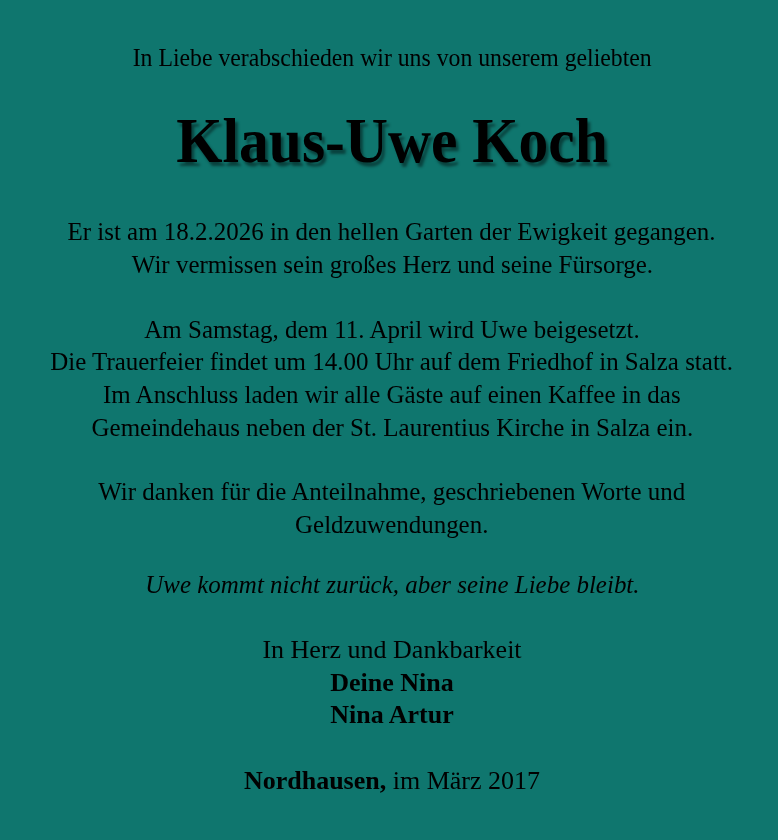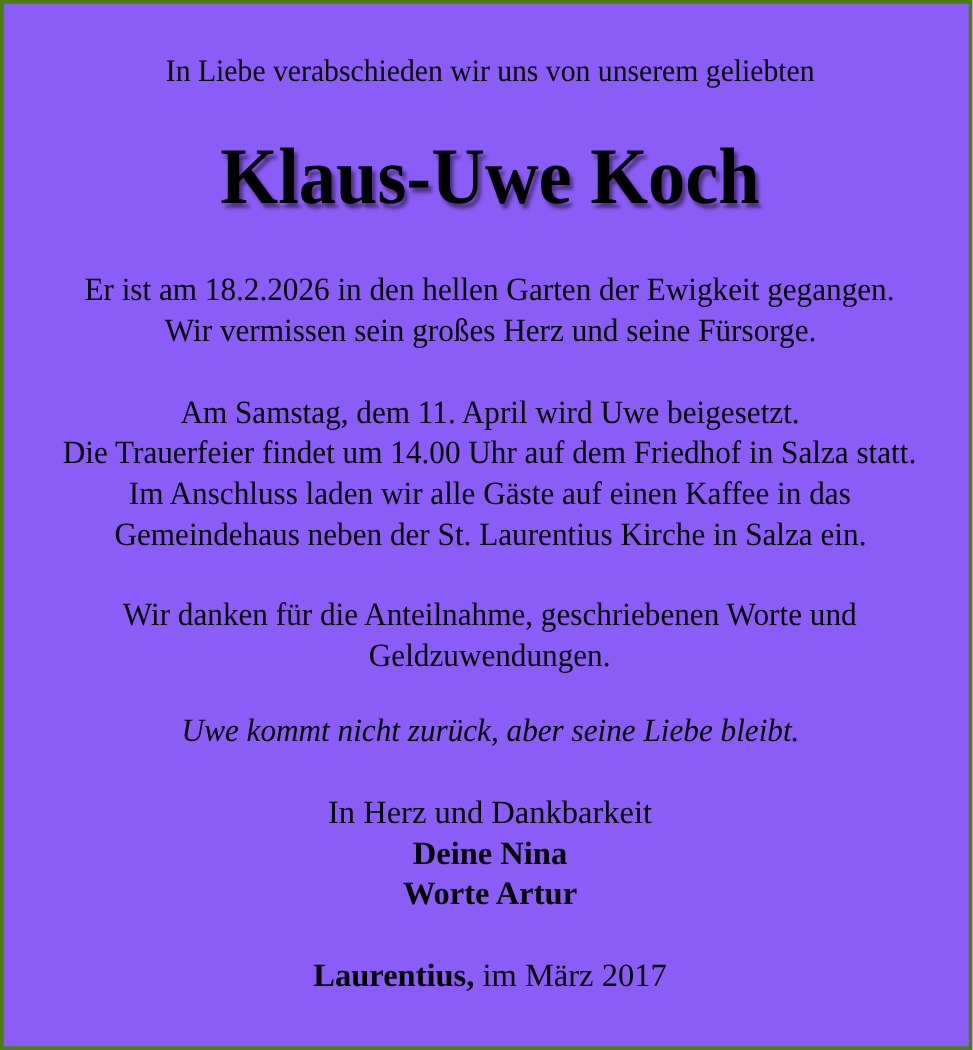--- a/index.html
+++ b/index.html
@@ -1,22 +1,22 @@
 <!DOCTYPE html>
 <html><head>
 <meta charset="utf-8">
 <style>
   html, body { margin: 0; padding: 0; background: #ffffff; }
   body { width: 778px; height: 840px; position: relative; overflow: hidden; }
   .frame {
     position: absolute; left: 0; top: 0;
     width: 778px; height: 840px;
     box-sizing: border-box;
-    border: 3px solid #4d7c0f;
-    background: #8b5cf6;
+    border: 3px solid #0f766e;
+    background: #0f766e;
   }
   .line {
     position: absolute; left: 0; width: 778px;
     text-align: center; white-space: nowrap;
     font-family: "Liberation Serif", "DejaVu Serif", serif;
     color: #000000;
     font-size: 26px;
     line-height: 33px;
   }
   .line span { display: inline-block; }
@@ -48,17 +48,17 @@
   <div class="line cond" style="top:375px;"><span>Im Anschluss laden wir alle Gäste auf einen Kaffee in das</span></div>
   <div class="line cond" style="top:408px;"><span>Gemeindehaus neben der St. Laurentius Kirche in Salza ein.</span></div>
 
   <div class="line cond" style="top:472px;"><span>Wir danken für die Anteilnahme, geschriebenen Worte und</span></div>
   <div class="line cond" style="top:505px;"><span>Geldzuwendungen.</span></div>
 
   <div class="line cond italic" style="top:565px;"><span>Uwe kommt nicht zurück, aber seine Liebe bleibt.</span></div>
 
   <div class="line" style="top:630px;"><span>In Herz und Dankbarkeit</span></div>
   <div class="line bold" style="top:663px;"><span>Deine Nina</span></div>
-  <div class="line bold" style="top:695px;"><span>Worte Artur</span></div>
+  <div class="line bold" style="top:695px;"><span>Nina Artur</span></div>
 
-  <div class="line" style="top:761px;"><span><b>Laurentius,</b> <span>im März 2017</span></span></div>
+  <div class="line" style="top:761px;"><span><b>Nordhausen,</b> <span>im März 2017</span></span></div>
 
 </div>
 
 </body></html>

